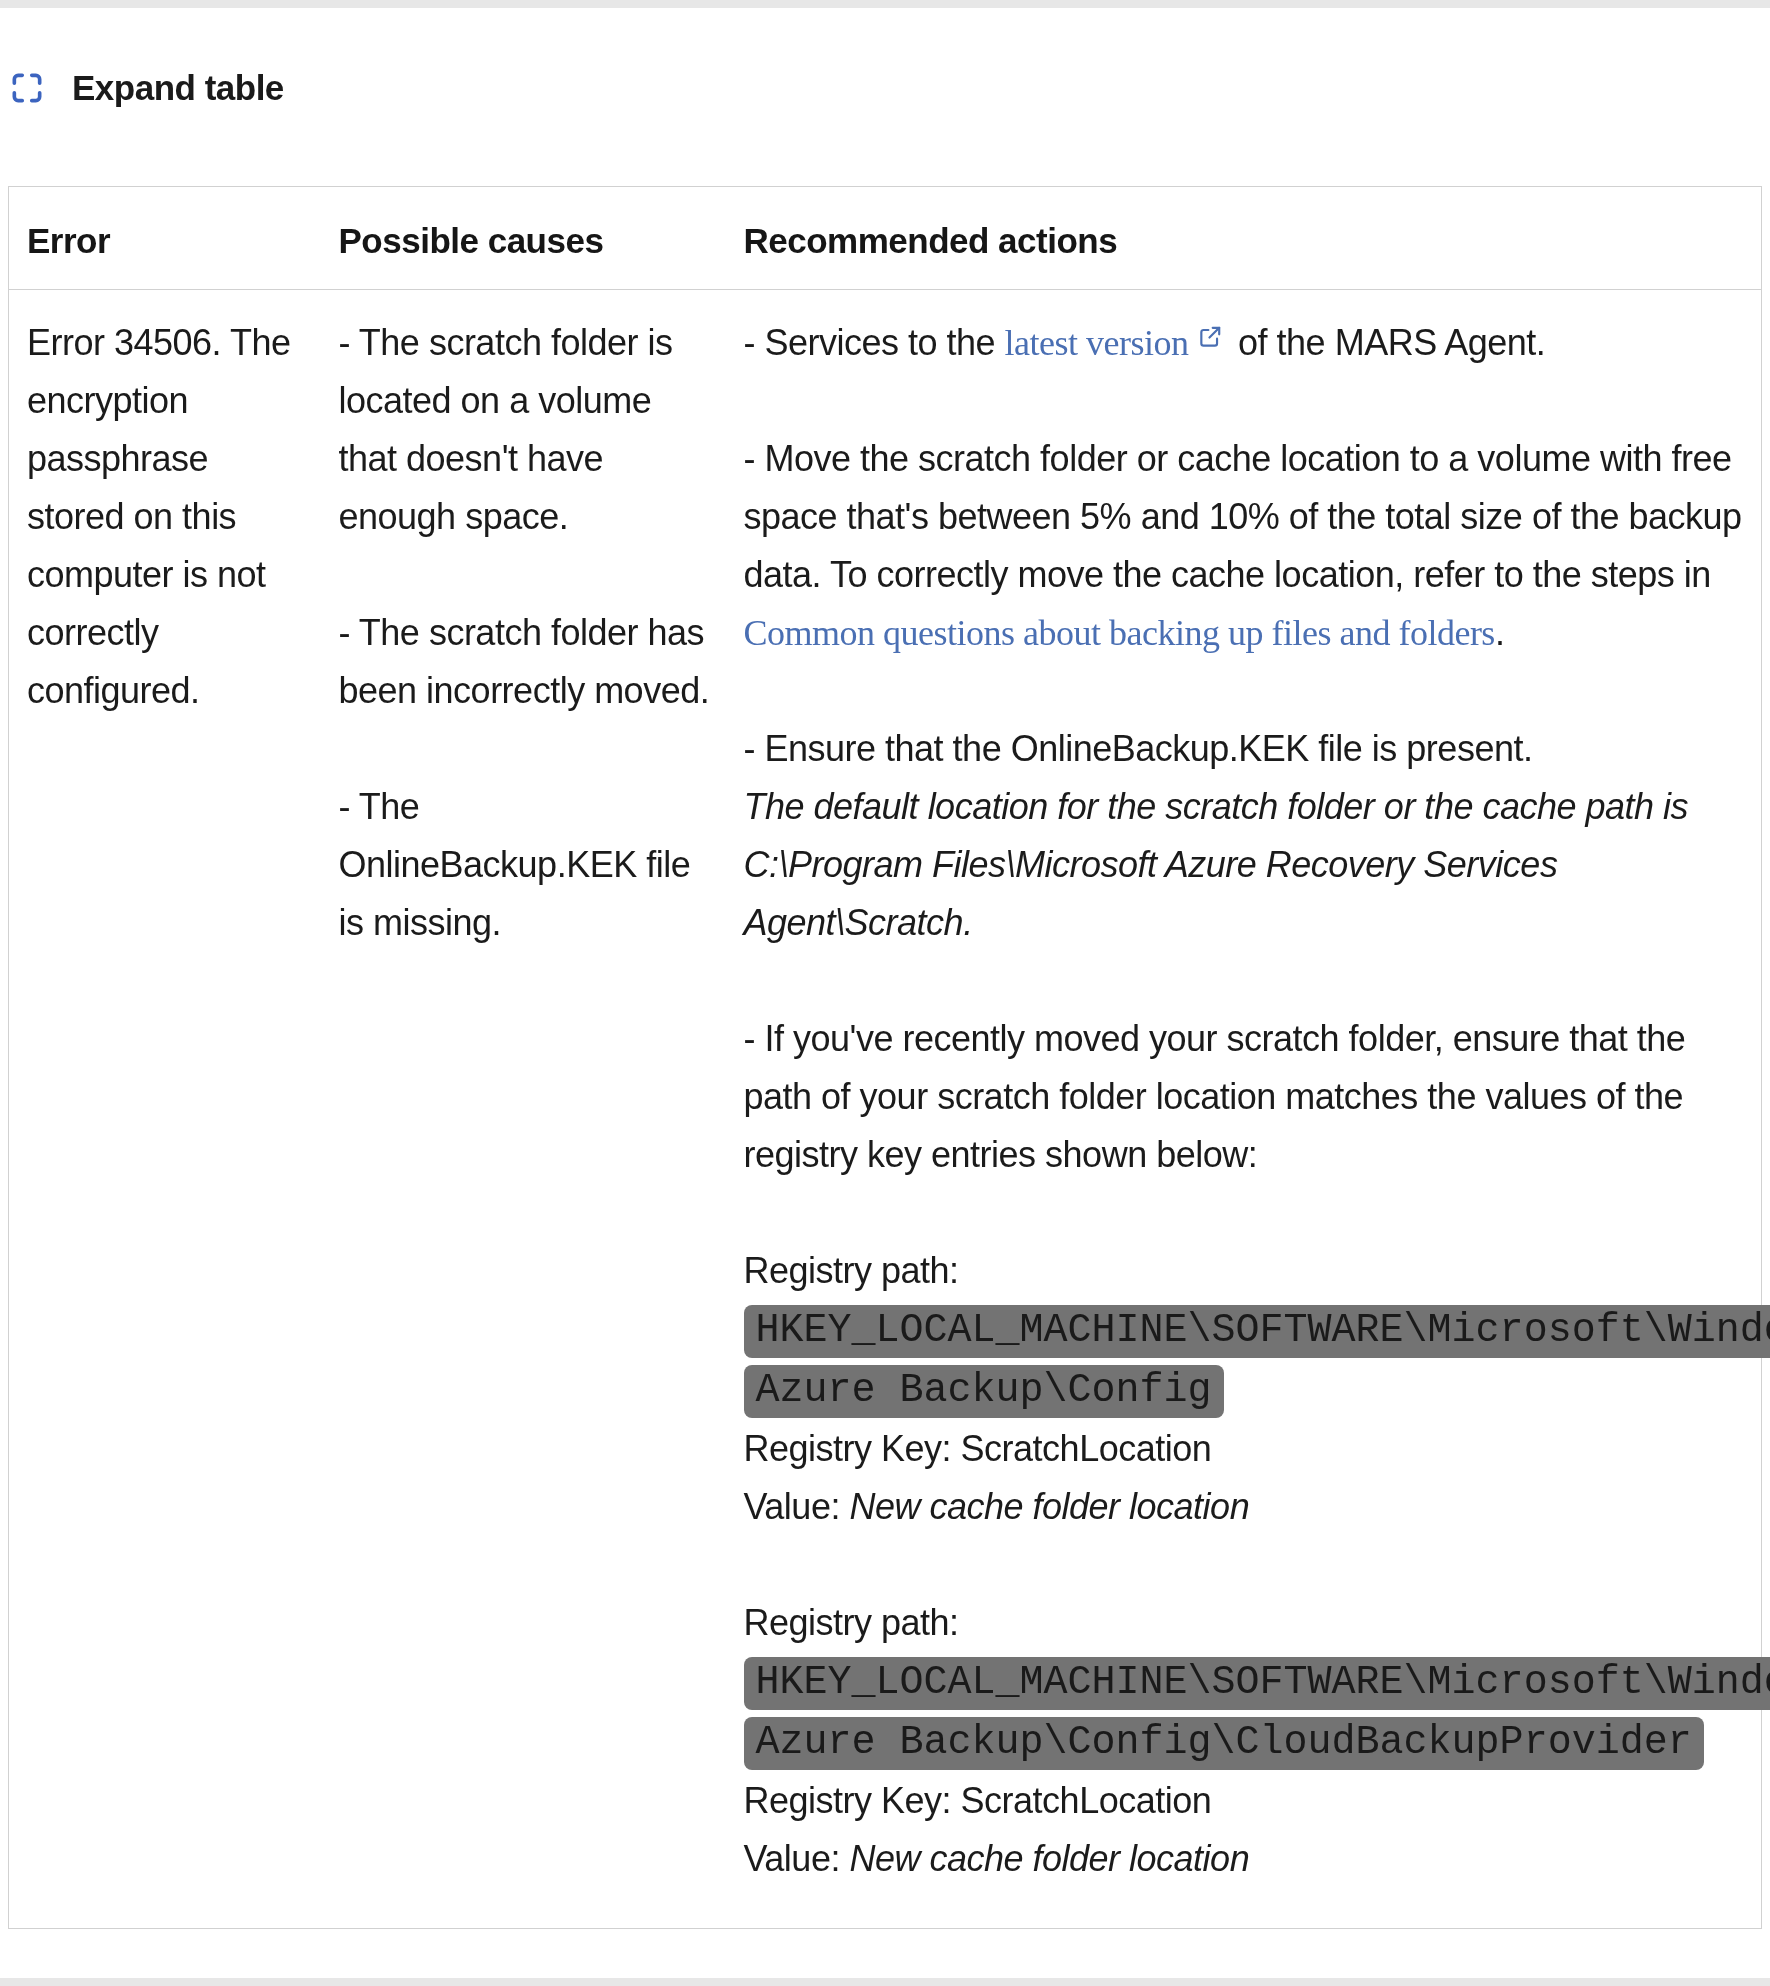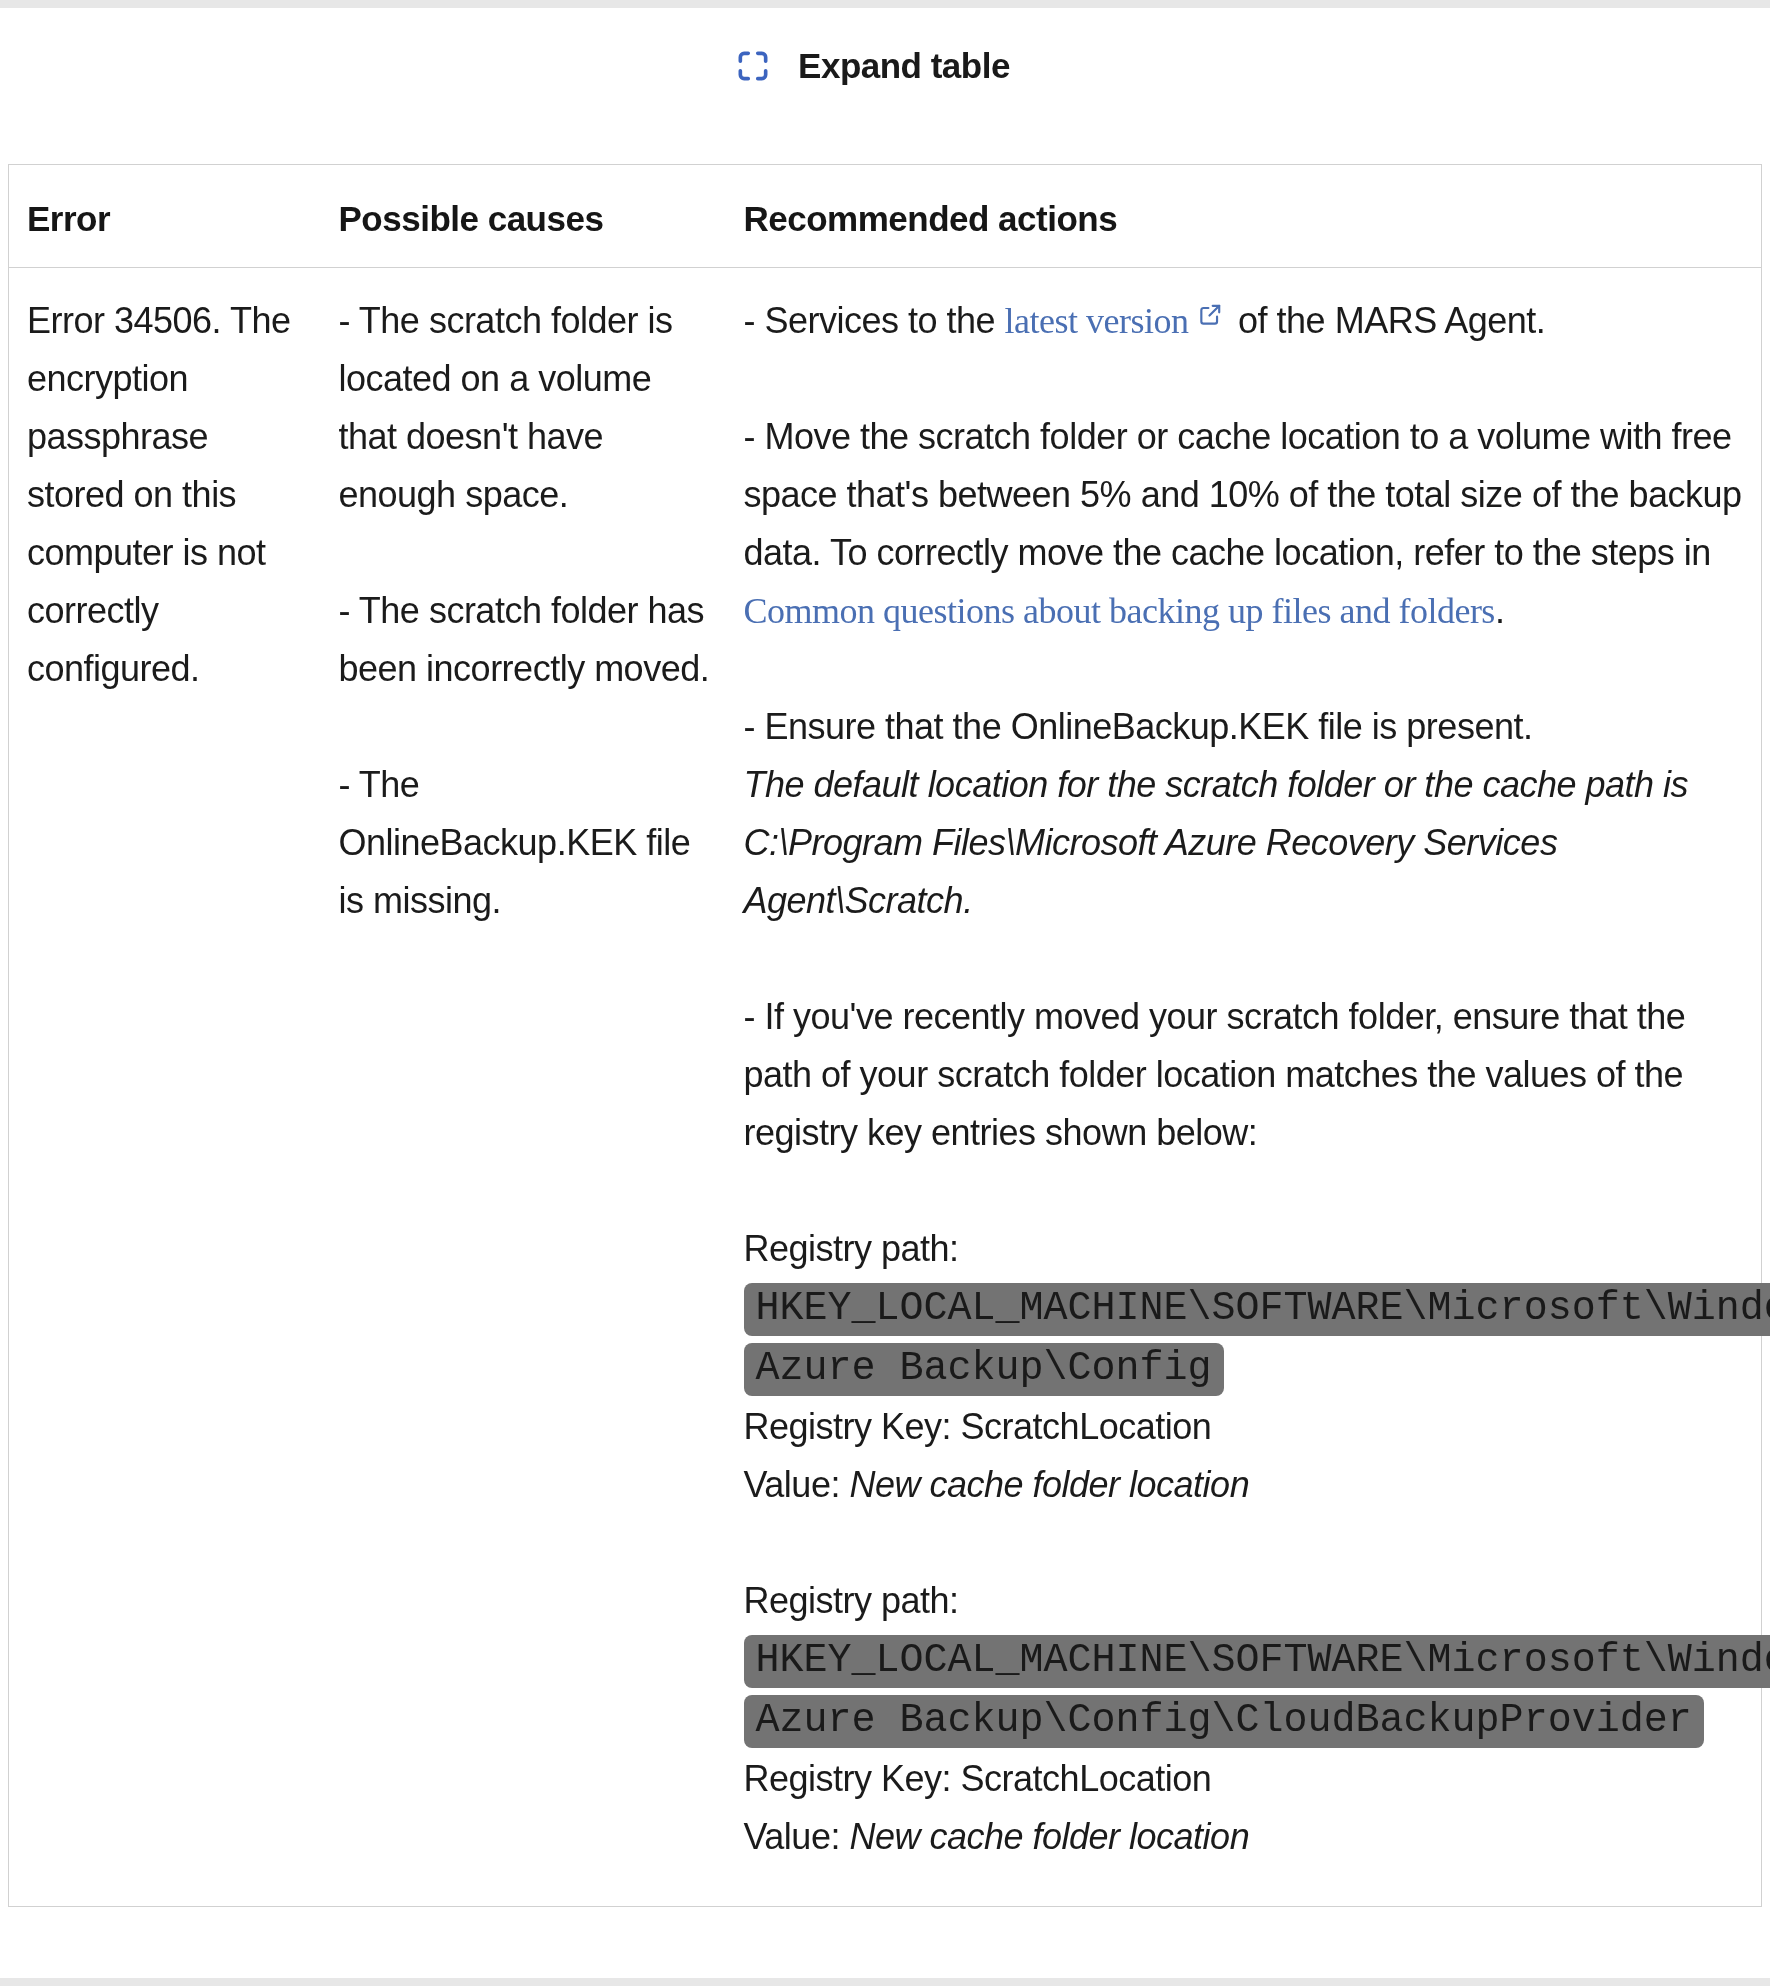--- a/index.html
+++ b/index.html
@@ -25,23 +25,23 @@
     font-size: 66px;
     line-height: 76px;
     font-weight: 700;
     letter-spacing: -2px;
     color: #161616;
     white-space: nowrap;
   }
 
   .expand-row {
     display: flex;
-    justify-content: center;
+    justify-content: flex-start;
     align-items: center;
-    margin: 44px 26px 76px 0;
+    margin: 66px 26px 76px 0;
     height: 44px;
   }
   .expand-btn {
     display: flex; align-items: center;
     background: none; border: none; cursor: pointer;
     font-family: "Liberation Sans", sans-serif;
   }
   .expand-btn svg { display: block; }
   .expand-btn .lbl {
     margin-left: 26px;

